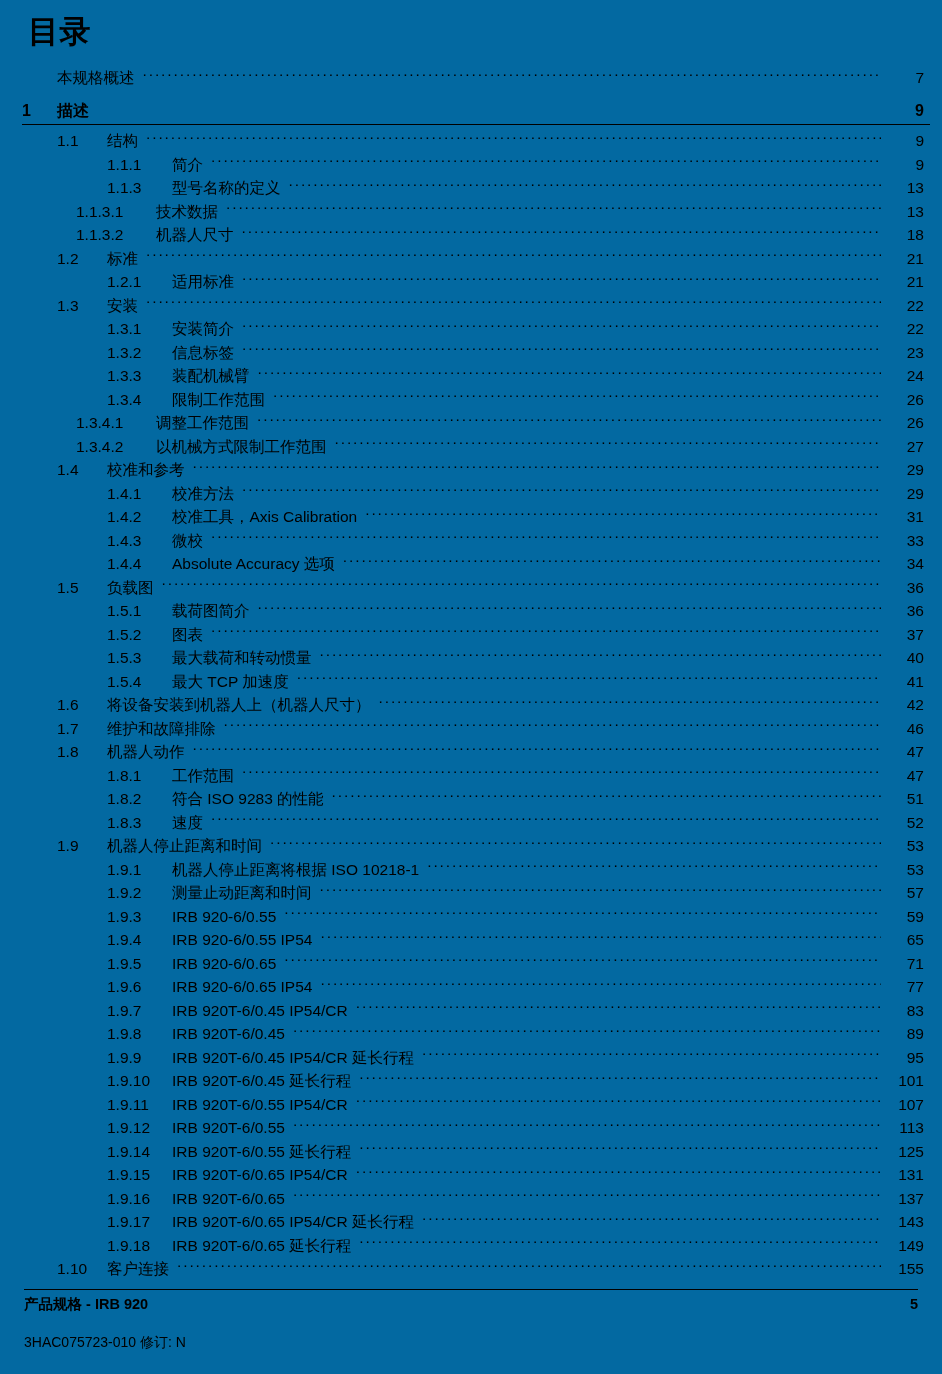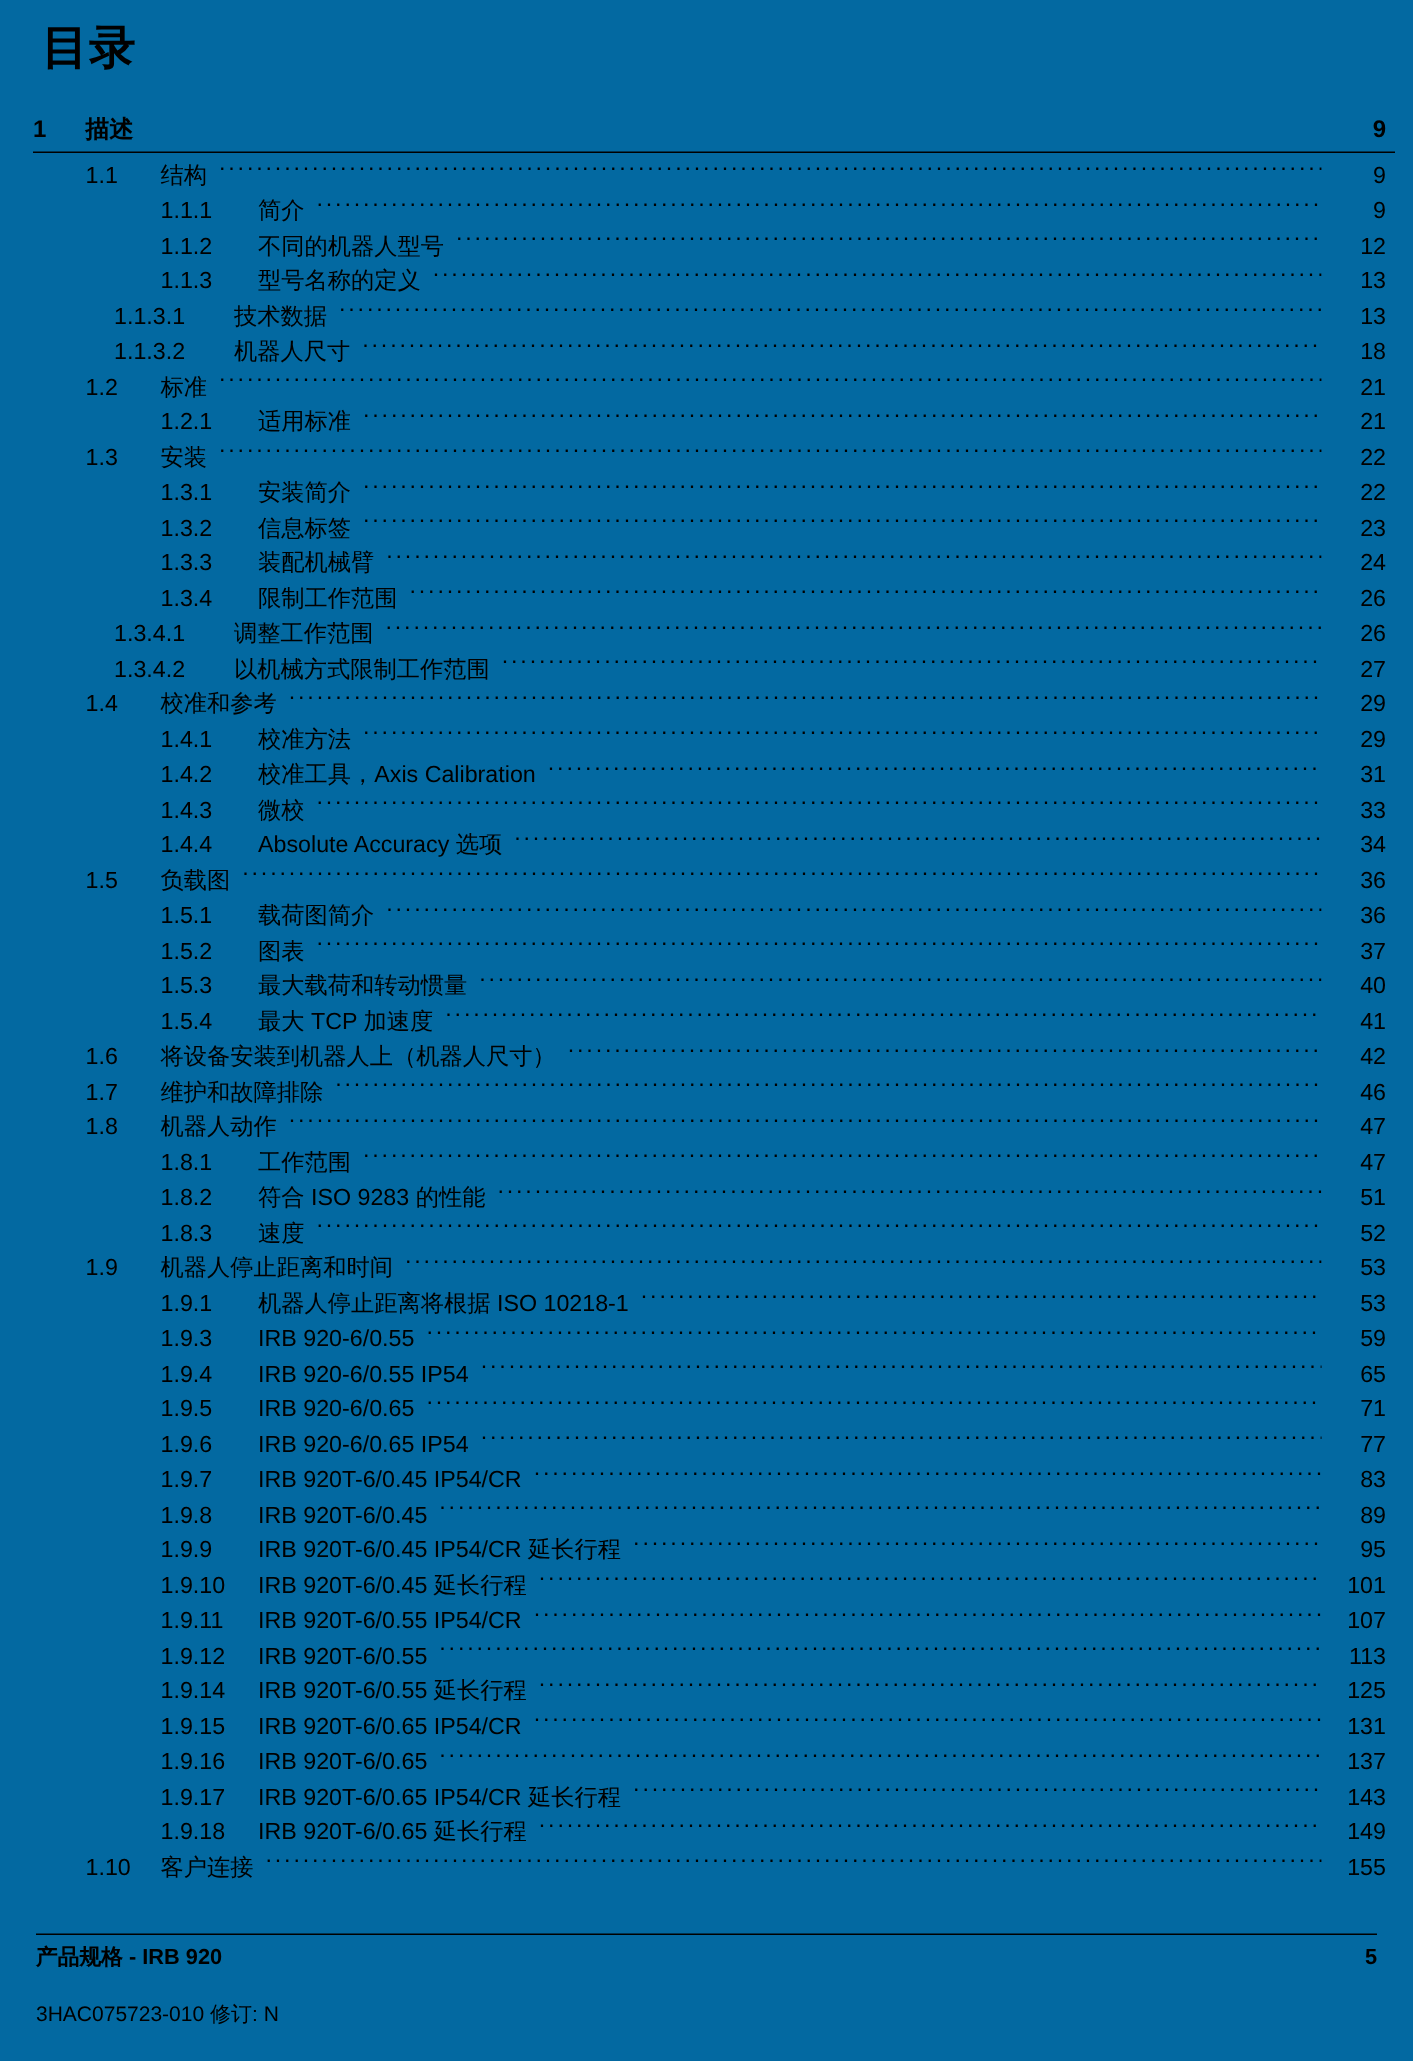--- a/index.html
+++ b/index.html
@@ -140,46 +140,46 @@
   }
 </style>
 </head>
 <body>
 
 <div class="page">
 
   <div class="toc-title">目录</div>
 
   <div class="toc" id="toc-list">
+      <div class="row lvlfront lvl-front">
+        <span class="num"></span>
+        <span class="label">本规格概述</span>
+        <span class="leader"></span>
+        <span class="pg">7</span>
+      </div>
       <div class="row lvl1">
         <span class="num">1</span>
         <span class="label">描述</span>
         <span class="leader"></span>
         <span class="pg">9</span>
       </div>
       <div class="chapter-rule"></div>
       <div class="row lvl2">
         <span class="num">1.1</span>
         <span class="label">结构</span>
         <span class="leader"></span>
         <span class="pg">9</span>
       </div>
       <div class="row lvl3">
         <span class="num">1.1.1</span>
         <span class="label">简介</span>
         <span class="leader"></span>
         <span class="pg">9</span>
       </div>
       <div class="row lvl3">
-        <span class="num">1.1.2</span>
-        <span class="label">不同的机器人型号</span>
-        <span class="leader"></span>
-        <span class="pg">12</span>
-      </div>
-      <div class="row lvl3">
         <span class="num">1.1.3</span>
         <span class="label">型号名称的定义</span>
         <span class="leader"></span>
         <span class="pg">13</span>
       </div>
       <div class="row lvl4">
         <span class="num">1.1.3.1</span>
         <span class="label">技术数据</span>
         <span class="leader"></span>
         <span class="pg">13</span>
@@ -344,20 +344,26 @@
         <span class="num">1.9</span>
         <span class="label">机器人停止距离和时间</span>
         <span class="leader"></span>
         <span class="pg">53</span>
       </div>
       <div class="row lvl3">
         <span class="num">1.9.1</span>
         <span class="label">机器人停止距离将根据 ISO 10218-1</span>
         <span class="leader"></span>
         <span class="pg">53</span>
+      </div>
+      <div class="row lvl3">
+        <span class="num">1.9.2</span>
+        <span class="label">测量止动距离和时间</span>
+        <span class="leader"></span>
+        <span class="pg">57</span>
       </div>
       <div class="row lvl3">
         <span class="num">1.9.3</span>
         <span class="label">IRB 920-6/0.55</span>
         <span class="leader"></span>
         <span class="pg">59</span>
       </div>
       <div class="row lvl3">
         <span class="num">1.9.4</span>
         <span class="label">IRB 920-6/0.55 IP54</span>

